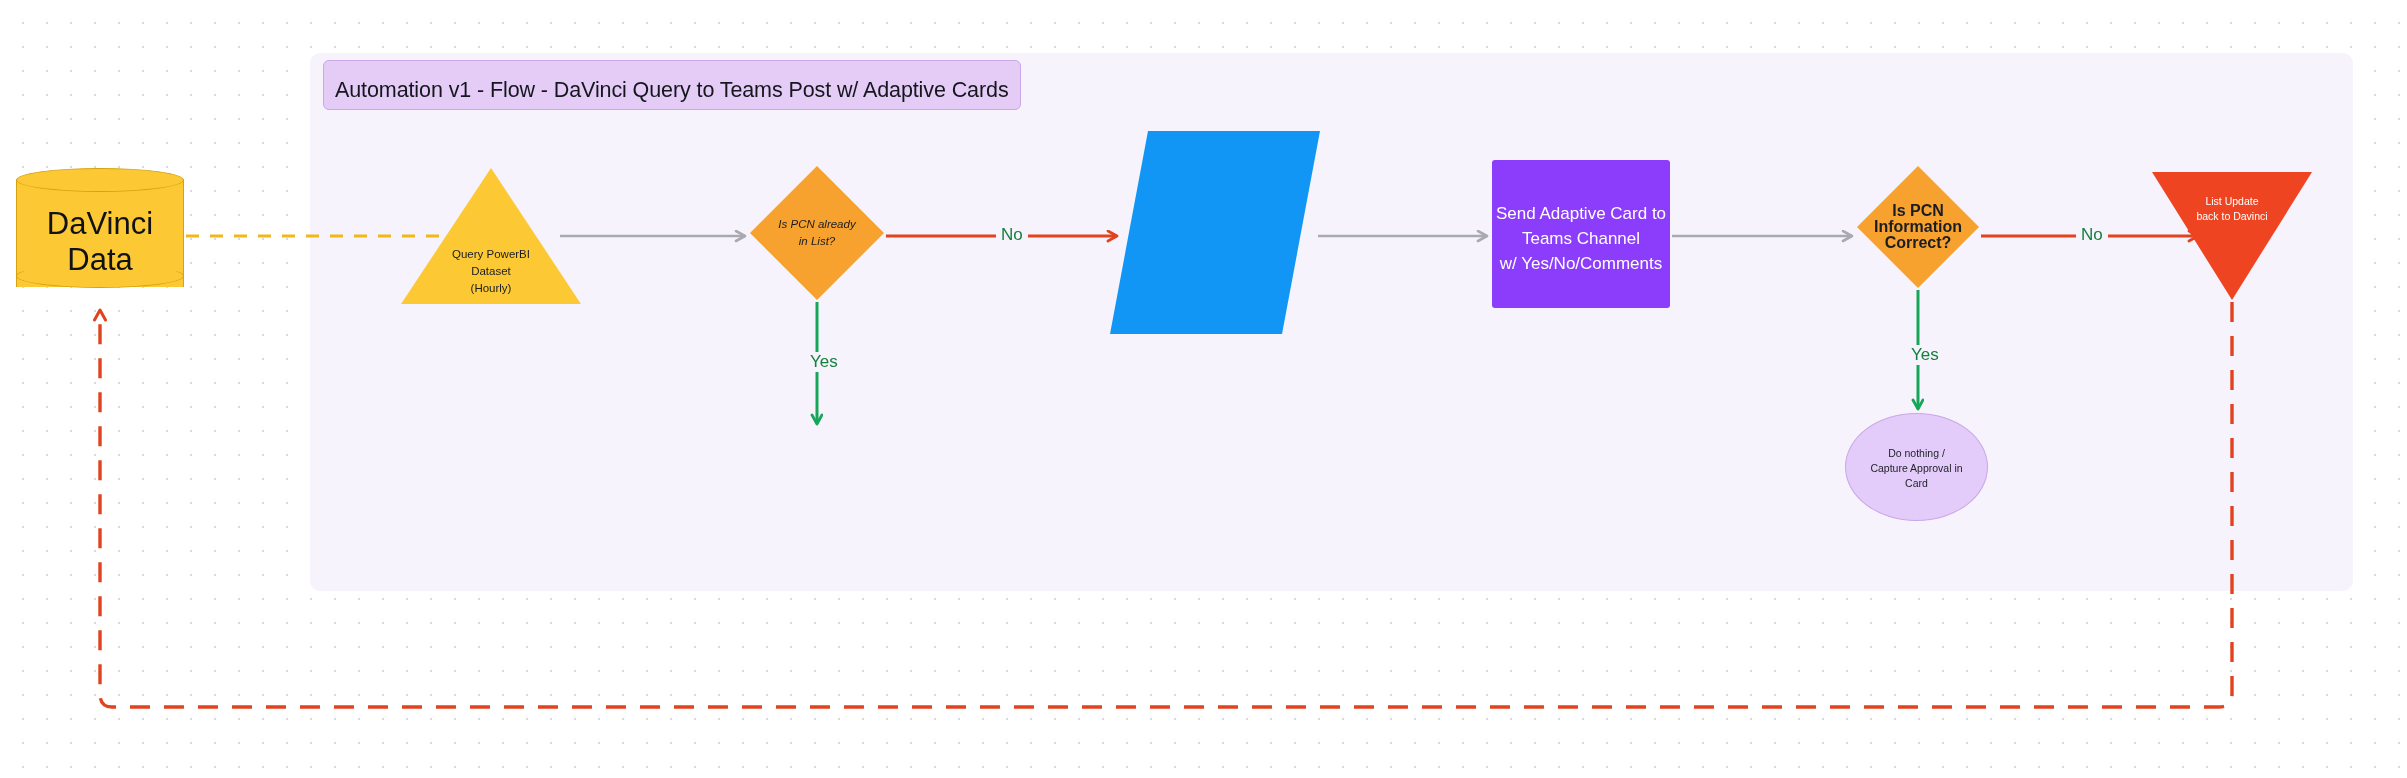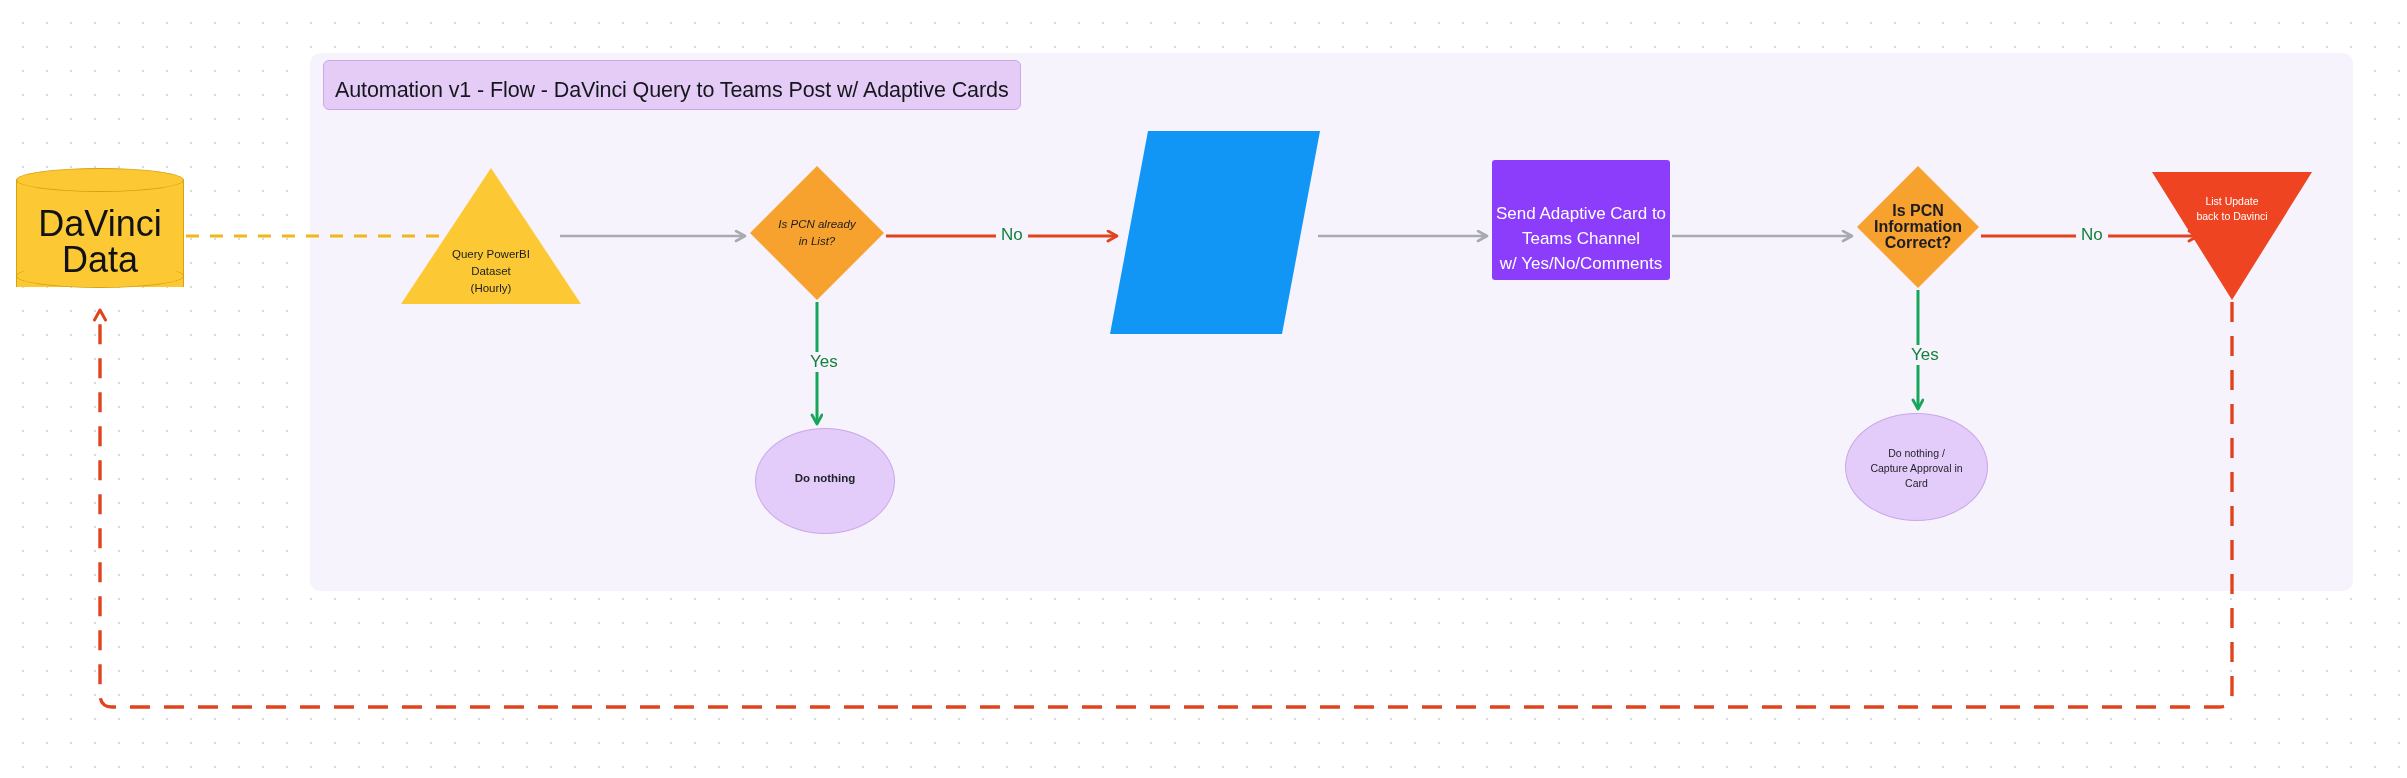--- a/index.html
+++ b/index.html
@@ -77,37 +77,37 @@
     position: absolute; left: 0; top: 96px; width: 168px; height: 24px;
     background: #fcc934; border: 1.6px solid #d4a312; border-radius: 50%;
     box-sizing: border-box; border-top-color: transparent;
   }
   #cyl-top {
     position: absolute; left: 0; top: 0px; width: 168px; height: 24px;
     background: #fcc934; border: 1.6px solid #d4a312; border-radius: 50%;
     box-sizing: border-box;
   }
   #cyl-label {
-    top: 38px; font-size: 36px; color: #101217; line-height: 36px;
+    top: 38px; font-size: 31px; color: #101217; line-height: 36px;
   }
 
   
   #tri1 { left: 401px; top: 168px; width: 180px; height: 136px; }
   #tri1-label { top: 78px; font-size: 11.5px; color: #1b1d22; line-height: 17px; text-align: center; }
 
   
   #dia1 { left: 750px; top: 166px; width: 134px; height: 134px; }
   #dia1-label { top: 50px; font-size: 11.5px; color: #1b1d22; line-height: 17px; font-style: italic; }
 
   
   #par1 { left: 1110px; top: 131px; width: 210px; height: 203px; }
   #par1-label { top: 75px; font-size: 22px; color: #ffffff; line-height: 32px; }
 
   
-  #rect1 { left: 1492px; top: 160px; width: 178px; height: 120px; }
+  #rect1 { left: 1492px; top: 160px; width: 178px; height: 148px; }
   #rect1-box {
     position: absolute; left: 0; top: 0; width: 100%; height: 100%;
     background: #8b3dfb; border-radius: 3px;
   }
   #rect1-label { top: 41px; font-size: 17px; color: #ffffff; line-height: 25px; }
 
   
   #dia2 { left: 1857px; top: 166px; width: 122px; height: 122px; }
   #dia2-label { top: 37px; font-size: 16px; color: #1b1d22; line-height: 16px; font-weight: bold; }
 
@@ -211,24 +211,20 @@
     <div class="node-label" id="tri1-label">Query PowerBI
 Dataset
 (Hourly)</div>
   </div>
 
   <div class="node" id="dia1">
     <div class="node-label" id="dia1-label">Is PCN already
 in List?</div>
   </div>
 
-  <div class="node" id="ell1">
-    <div id="ell1-box"></div>
-    <div class="node-label" id="ell1-label">Do nothing</div>
-  </div>
 
 
   <div class="node" id="rect1">
     <div id="rect1-box"></div>
     <div class="node-label" id="rect1-label">Send Adaptive Card to
 Teams Channel
 w/ Yes/No/Comments</div>
   </div>
 
   <div class="node" id="dia2">

